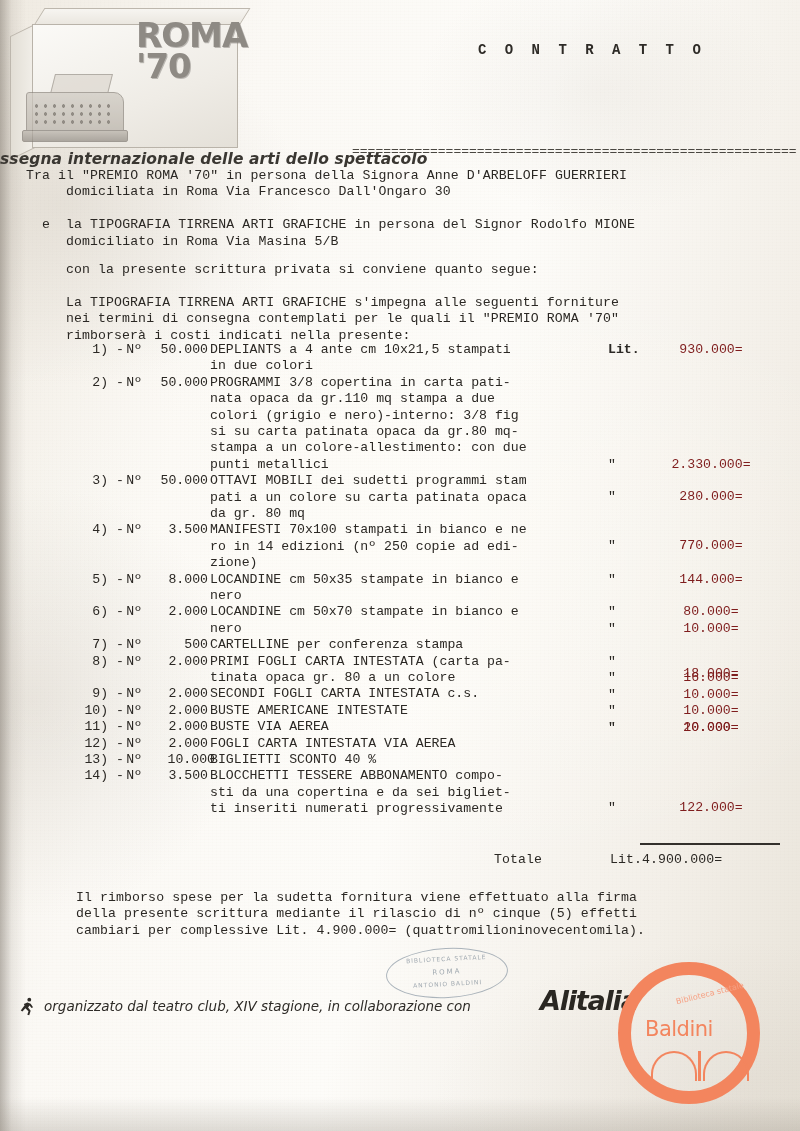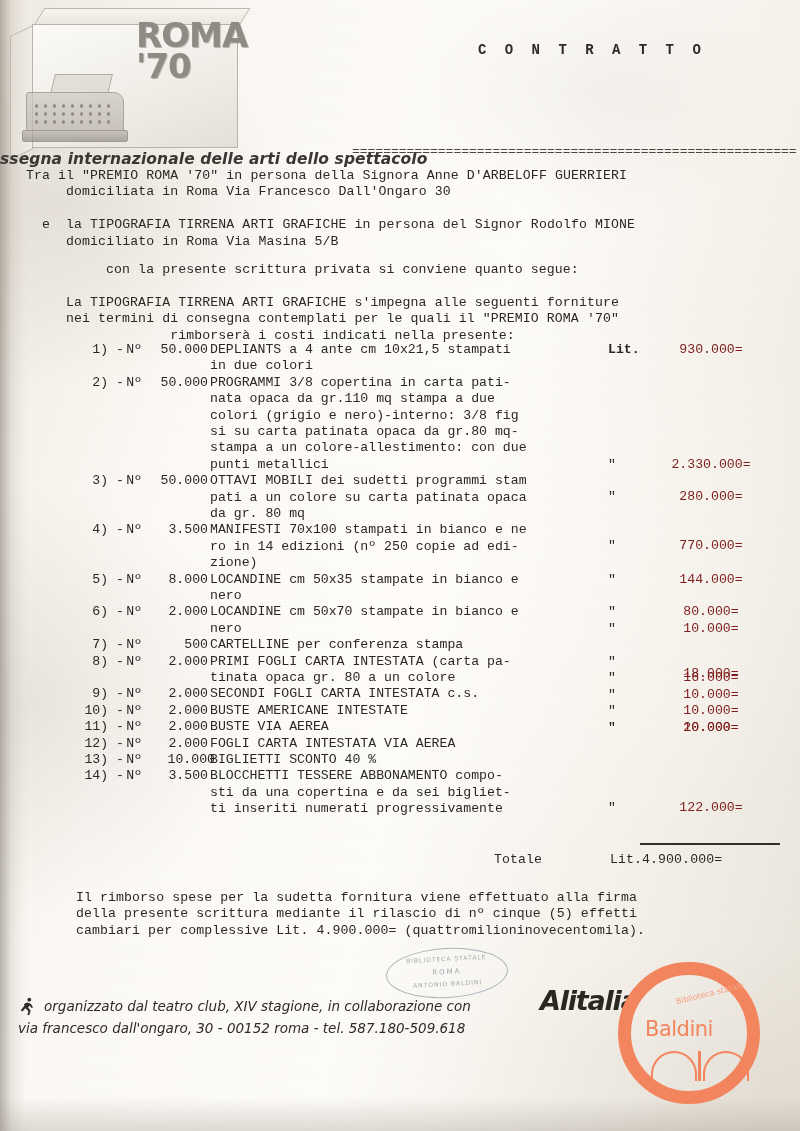--- a/index.html
+++ b/index.html
@@ -183,21 +183,21 @@
     position: absolute;
     font-family: "Liberation Mono", monospace;
     font-size: 13.2px;
     line-height: 16.4px;
     color: #2b2824;
     white-space: pre;
     letter-spacing: 0.1px;
   }
 
   #block-parties { left: 26px; top: 168px; }
-  #block-intro   { left: 66px; top: 262px; text-align: center; }
+  #block-intro   { left: 66px; top: 262px; }
 
   
   #items {
     position: absolute;
     left: 36px; top: 342px;
     width: 744px;
   }
   .item-row {
     position: relative;
     min-height: 16.4px;
@@ -572,21 +572,20 @@
   </div>
 
   <svg id="runner-icon" viewBox="0 0 24 24">
     <g fill="#2e2b27">
       <circle cx="14.5" cy="4" r="2.1"></circle>
       <path d="M12.6 7.0 L16.0 8.4 L18.6 12.2 L17.0 13.2 L14.8 10.3 L13.2 12.6 L16.0 16.0 L14.4 21.0 L12.4 20.4 L13.6 16.6 L10.2 13.4 L7.0 17.0 L5.2 15.8 L9.0 10.6 Z"></path>
       <path d="M8.6 8.6 L12.4 7.0 L12.9 8.9 L9.2 10.4 Z"></path>
     </g>
   </svg>
   <div id="footer-line1">organizzato dal teatro club, XIV stagione, in collaborazione con</div>
-  <div id="footer-line2">via  francesco  dall'ongaro, 30 - 00152 roma - tel. 587.180-509.618</div>
   <div id="alitalia">Alitalia</div>
 
   <div id="baldini">
     <div id="baldini-sub">Biblioteca statale</div>
     <div id="baldini-word">Baldini</div>
     <div id="baldini-book">
       <div class="book-page l"></div>
       <div class="book-page r"></div>
       <div class="book-spine"></div>
     </div>

